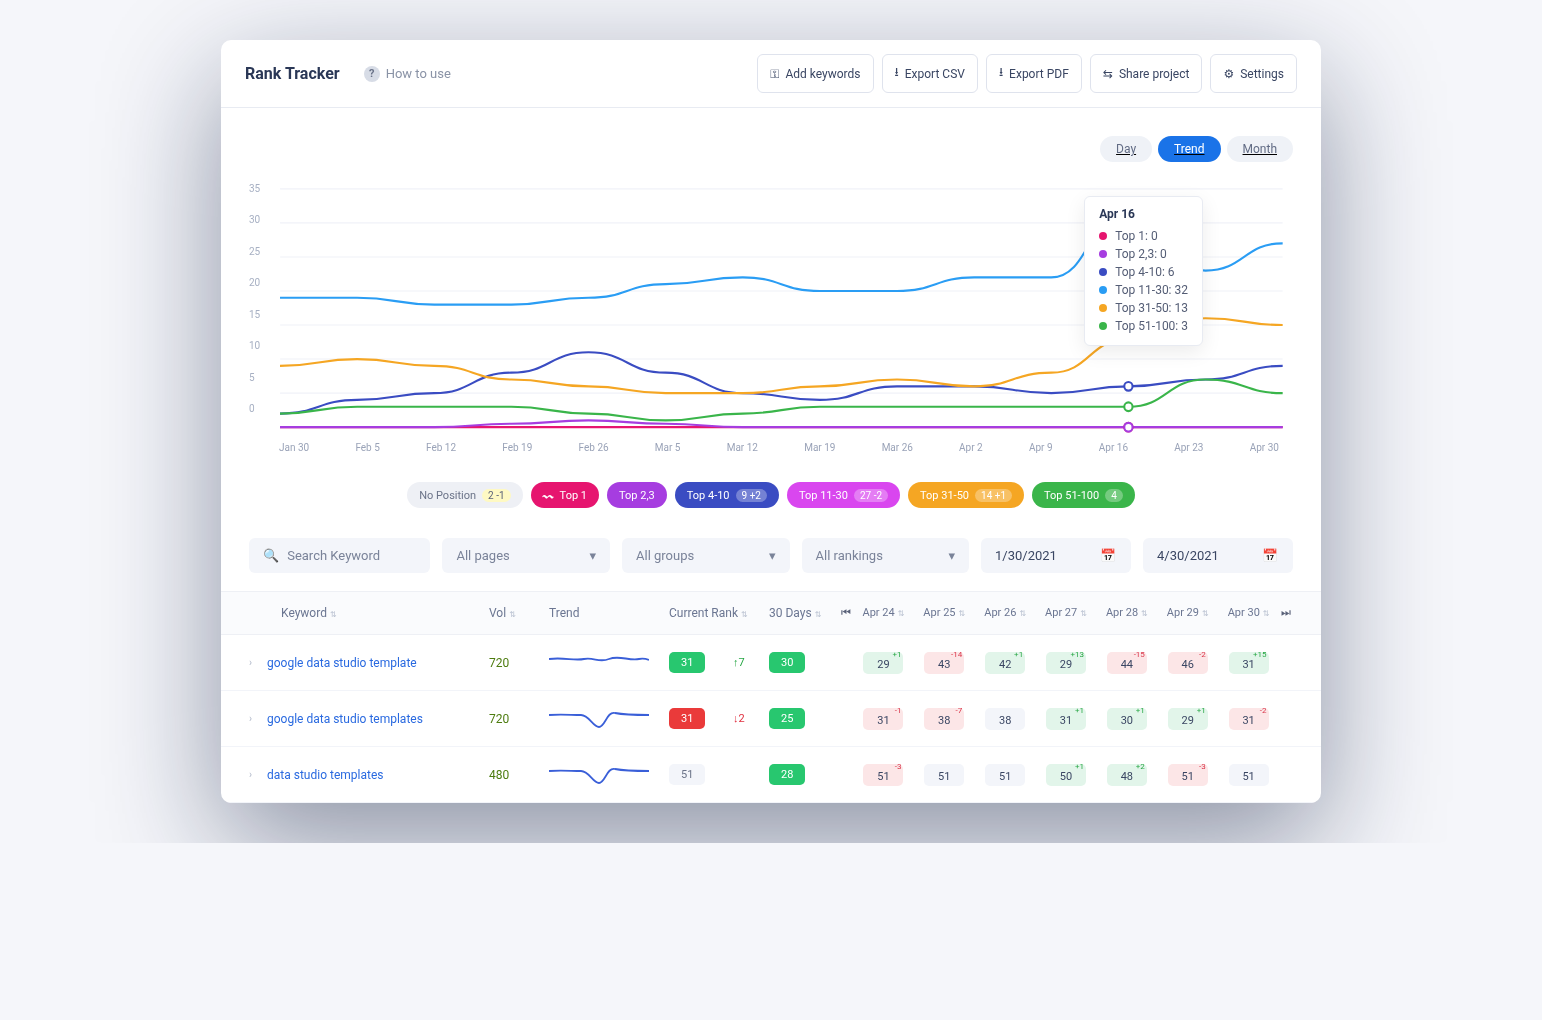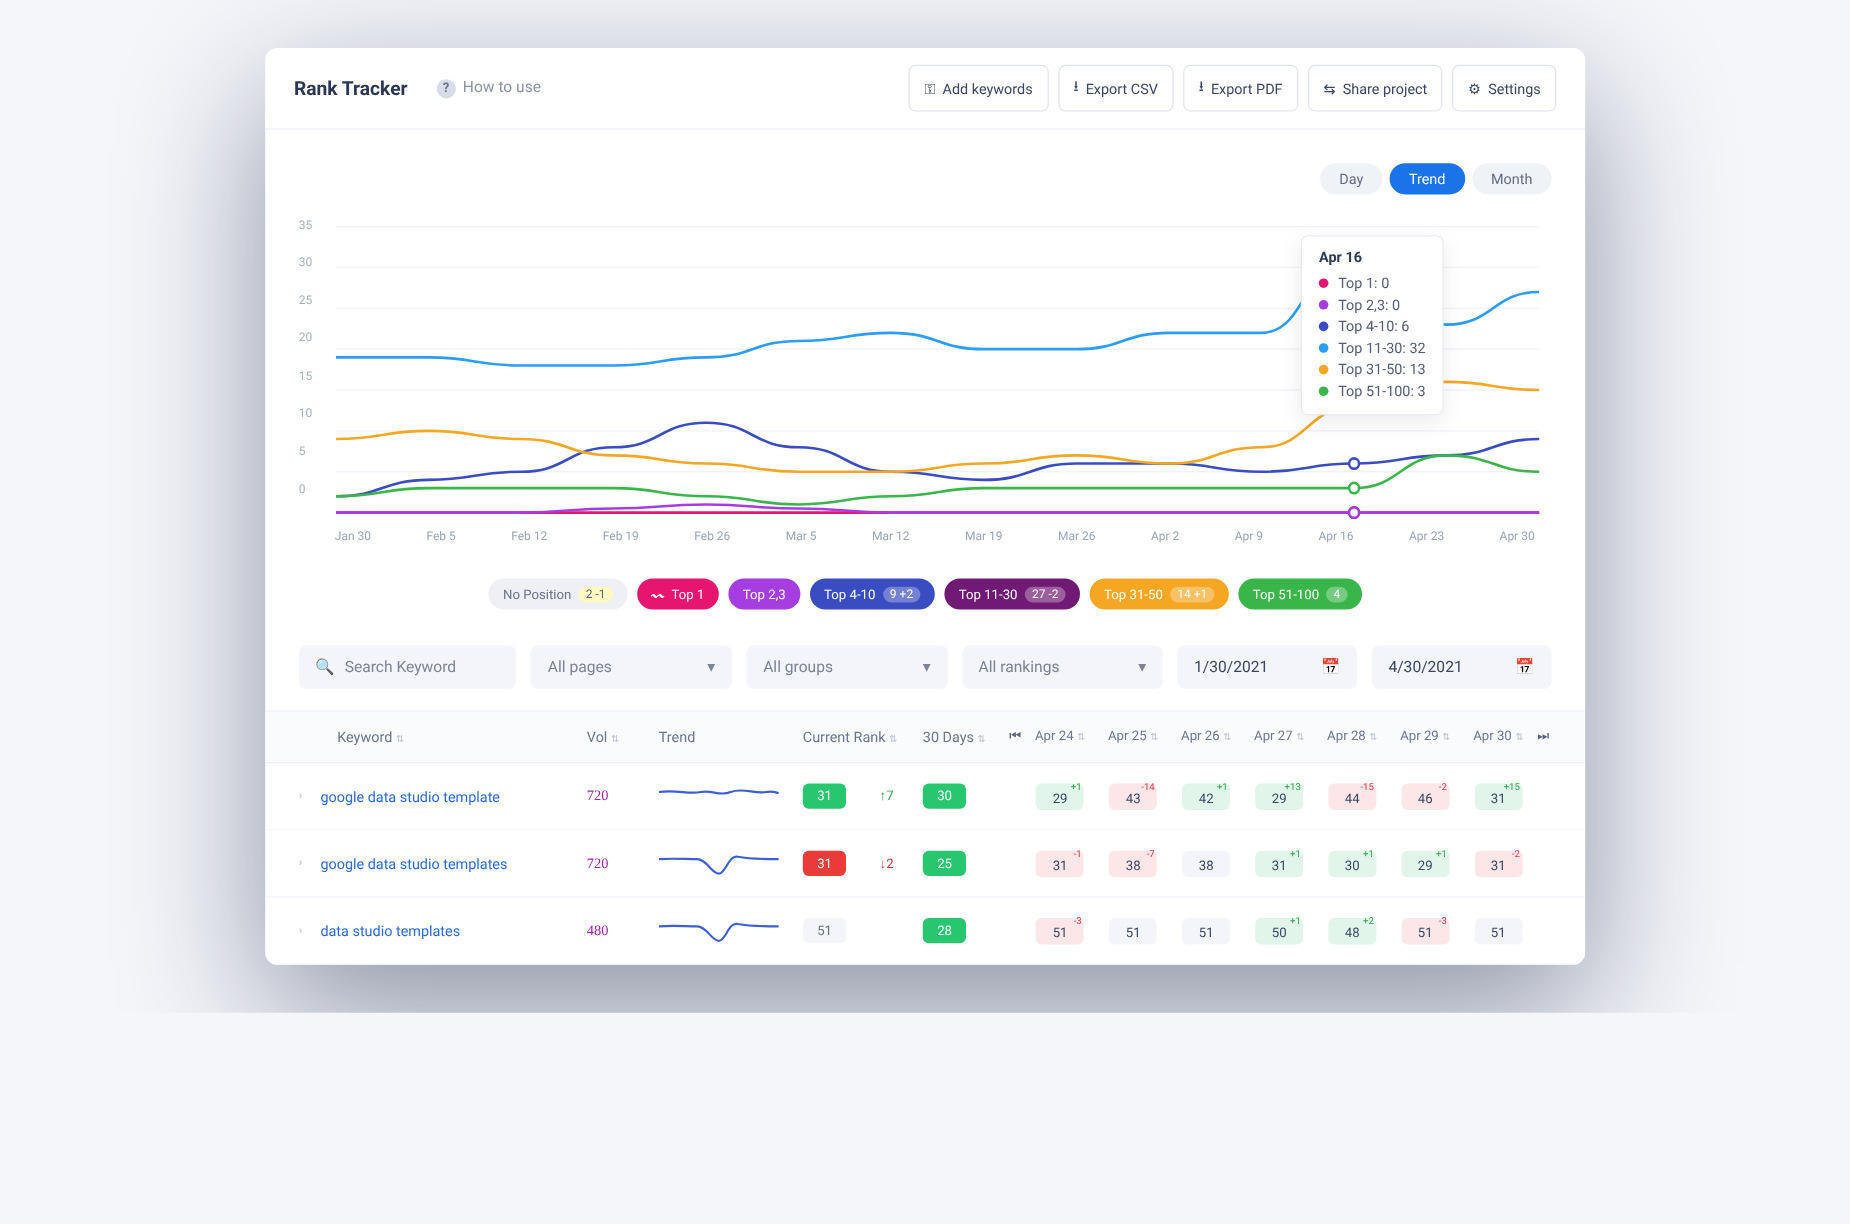--- a/index.html
+++ b/index.html
@@ -5,60 +5,60 @@
 * { box-sizing: border-box; margin: 0; padding: 0; }
 body { font-family: -apple-system, "Segoe UI", Roboto, sans-serif; background: #f5f6fa; padding: 40px; }
 .app { width: 1100px; background: #fff; border-radius: 10px; box-shadow: 0 40px 120px rgba(10,25,60,.45); overflow: hidden; margin: 0 auto; }
 .topbar { display: flex; align-items: center; padding: 14px 24px; border-bottom: 1px solid #e8ebf2; }
 .title { font-size: 16px; font-weight: 700; color: #2a3756; }
 .howto { display: flex; align-items: center; gap: 6px; margin-left: 24px; color: #8a93a6; font-size: 13px; cursor: pointer; }
 .howto .q { width: 16px; height: 16px; border-radius: 50%; background: #d7dce6; color: #6a7389; font-size: 11px; display: flex; align-items: center; justify-content: center; font-weight: 700; }
 .topbar-actions { margin-left: auto; display: flex; gap: 8px; }
 .btn { display: flex; align-items: center; gap: 6px; padding: 8px 12px; border: 1px solid #dfe3ed; border-radius: 6px; font-size: 12px; color: #3a4663; background: #fff; cursor: pointer; }
 .chart-area { padding: 28px 28px 10px; position: relative; }
-.range-tabs { display: flex; gap: 6px; justify-content: flex-end; margin-bottom: 16px; }
+.range-tabs { display: flex; gap: 6px; justify-content: flex-end; margin-bottom: 16px; text-decoration: underline; }
 .range-tab { padding: 6px 16px; border-radius: 14px; font-size: 12px; color: #626c85; background: #eff2f7; cursor: pointer; }
 .range-tab.active { background: #1a73e8; color: #fff; }
 .chart-box { position: relative; height: 280px; }
 .chart-box svg { width: 100%; height: 260px; }
 .ylabel { position: absolute; left: 0; font-size: 10px; color: #a7b0c3; transform: translateY(-50%); }
 .xlabels { display: flex; justify-content: space-between; padding: 0 14px 0 30px; }
 .xlabels span { font-size: 10px; color: #9aa3b8; }
 .tooltip { position: absolute; top: 18px; right: 90px; background: #fff; border: 1px solid #e8ebf2; border-radius: 6px; box-shadow: 0 6px 20px rgba(0,0,0,.08); padding: 10px 14px; font-size: 12px; }
 .tooltip .tt-date { font-weight: 700; color: #2a3756; margin-bottom: 6px; }
 .tooltip .tt-row { display: flex; align-items: center; gap: 8px; color: #545d75; padding: 2px 0; }
 .dot { width: 8px; height: 8px; border-radius: 50%; }
 .legend-pills { display: flex; justify-content: center; gap: 8px; flex-wrap: wrap; margin: 24px 0 20px; }
 .pill { display: flex; align-items: center; gap: 6px; padding: 5px 12px; border-radius: 14px; font-size: 11px; color: #fff; cursor: pointer; }
 .pill .badge { background: rgba(255,255,255,.3); padding: 1px 6px; border-radius: 9px; font-size: 10px; }
 .pill-gray { background: #eef0f5; color: #6b7388; }
 .pill-gray .badge { background: #fef9c3; color: #5a6279; }
 .pill-pink { background: #e6156f; }
 .pill-purple { background: #a63de0; }
 .pill-indigo { background: #3a4cc2; }
-.pill-blue { background: #701a75; }
+.pill-blue { background: #d946ef; }
 .pill-orange { background: #f5a623; }
 .pill-green { background: #3ab54a; }
 .filters { display: flex; gap: 12px; padding: 0 28px 18px; }
 .filter { flex: 1; background: #f3f5fa; border-radius: 6px; padding: 10px 14px; font-size: 13px; color: #7a8399; display: flex; align-items: center; justify-content: space-between; cursor: pointer; }
 .filter.search { flex: 1.1; justify-content: flex-start; gap: 8px; }
 .filter.date { flex: 0 0 150px; color: #3a4663; }
 .table-head { display: flex; padding: 14px 28px; border-top: 1px solid #eef0f5; border-bottom: 1px solid #eef0f5; font-size: 12px; color: #6b7692; background: #fafbfd; }
 .th-kw { flex: 0 0 240px; padding-left: 32px; }
 .th-vol { flex: 0 0 60px; }
 .th-trend { flex: 0 0 120px; }
 .th-cr { flex: 0 0 100px; }
 .th-30 { flex: 0 0 70px; }
 .th-nav { width: 14px; cursor: pointer; text-align: center; font-size: 11px; color: #5a6279; }
 .th-day { flex: 1; text-align: center; font-size: 11px; }
 .sort { font-size: 8px; margin-left: 3px; color: #b8c0d0; }
 .row { display: flex; padding: 14px 28px; border-bottom: 1px solid #f2f4f9; font-size: 12px; align-items: center; }
 .expand { width: 18px; color: #b0b8c9; font-size: 10px; cursor: pointer; }
 .kw { flex: 0 0 222px; color: #2a6ae0; cursor: pointer; }
-.vol { flex: 0 0 60px; color: #a21caf; font-family: Liberation Serif, serif; }
+.vol { flex: 0 0 60px; color: #4d7c0f; }
 .trend { flex: 0 0 120px; }
 .trend svg { width: 100px; height: 24px; }
 .cr { flex: 0 0 64px; }
 .cr-change { flex: 0 0 36px; font-size: 11px; display: flex; align-items: center; gap: 2px; }
 .cr-change.up { color: #28a745; }
 .cr-change.down { color: #e03040; }
 .d30 { flex: 0 0 70px; }
 .chip { display: inline-block; padding: 4px 12px; border-radius: 5px; font-size: 11px; text-align: center; min-width: 36px; }
 .chip-green { background: #28c76f; color: #fff; }
 .chip-red { background: #ea3a3a; color: #fff; }

